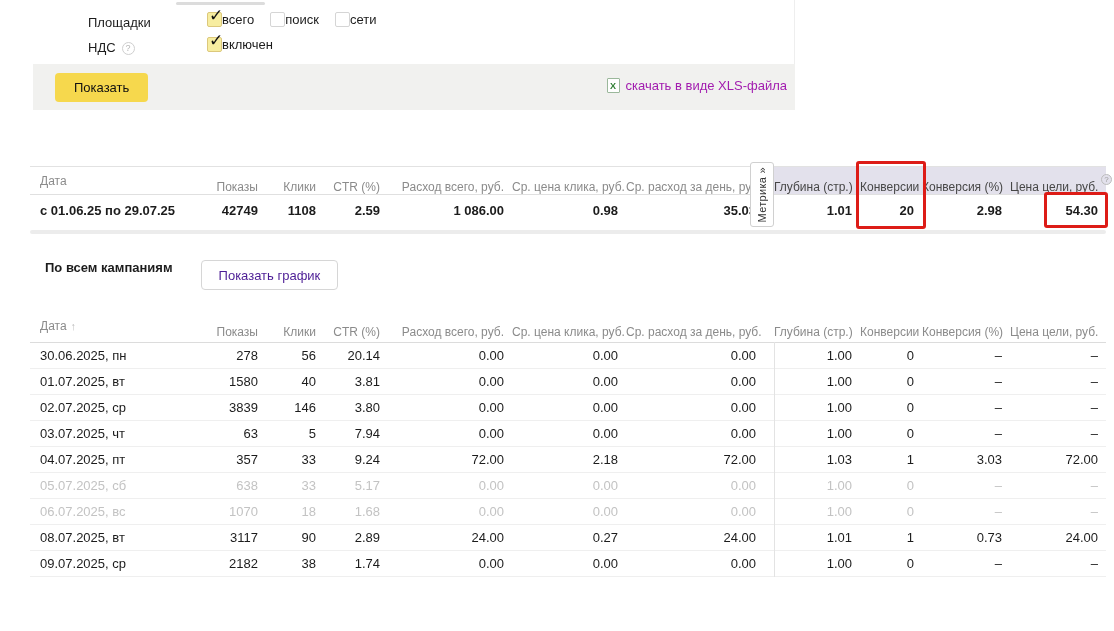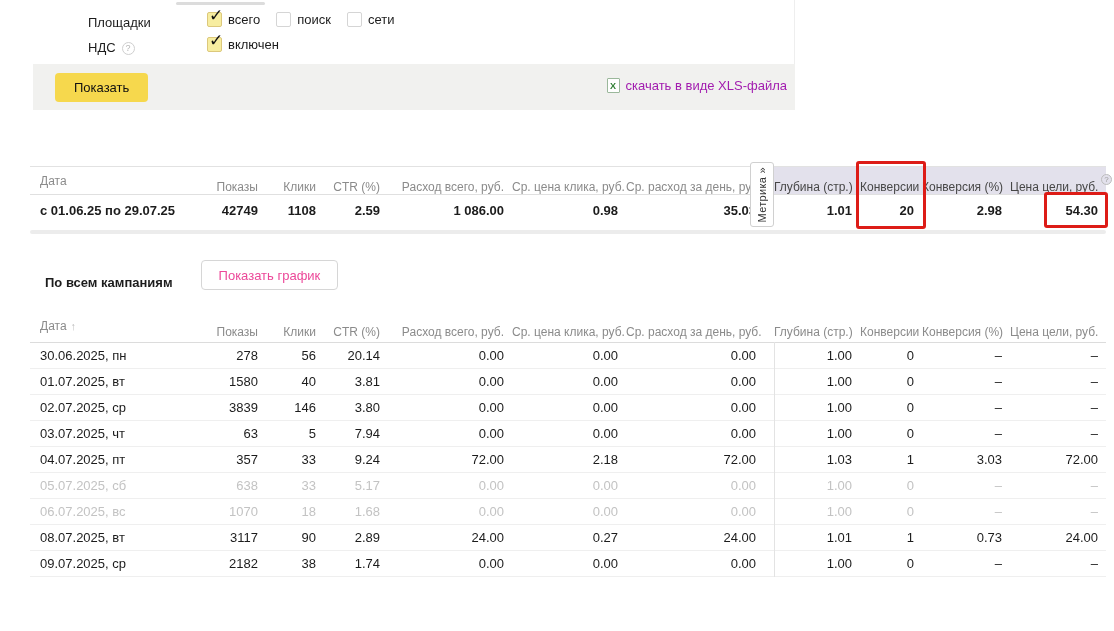--- a/index.html
+++ b/index.html
@@ -14,21 +14,21 @@
   .filter-panel { left:33px; top:0; width:762px; height:110px; border-right:1px solid #eeeeee; }
   .partial-control { left:176px; top:2px; width:89px; height:3px; background:#dcdcdc; border-radius:2px; }
   .f-label { font-size:13px; color:#1c1c1c; }
   .lbl-row1 { left:55px; top:15px; }
   .lbl-row2 { left:55px; top:40px; }
   .help-icon { display:inline-block; width:13px; height:13px; border:1px solid #cfcfcf; border-radius:50%;
     color:#b5b5b5; font-size:9px; line-height:11px; text-align:center; margin-left:6px; vertical-align:1px; }
   .cb-group { display:flex; gap:16px; align-items:center; }
   .grp1 { left:174px; top:12px; }
   .grp2 { left:174px; top:37px; }
-  .cbwrap { display:flex; align-items:center; gap:6px; cursor:pointer; }
+  .cbwrap { display:flex; align-items:center; cursor:pointer; }
   .cb { width:15px; height:15px; border:1px solid #d5d5d5; border-radius:2px; background:#fff; position:relative; flex:0 0 auto; }
   .cb.on { background:#f7eda0; border-color:#dcc87c; }
   .cb.on::after { content:"✓"; position:absolute; left:1px; top:-8px; font-size:17px; font-weight:700; color:#111; }
   .cblbl { font-size:13px; color:#1c1c1c; }
 
   .actions-strip { left:33px; top:64px; width:762px; height:46px; background:#f1f1ef;padding-left:45px; }
   .show-btn { position:absolute; left:22px; top:9px; height:29px; padding:0 19px; background:#f6d84d;
     border:none; border-radius:4px; font-size:13px; font-family:inherit; color:#111; cursor:pointer; }
   .xls-link { position:absolute; right:8px; top:14px; display:flex; align-items:center; gap:6px;
     font-size:13px; color:#4e57a8; cursor:pointer; text-decoration:none; }
@@ -57,24 +57,24 @@
 
   .metrika-tab { left:750px; top:162px; width:24px; height:65px; background:#fff; border:1px solid #d0d0d0;
     border-radius:3px; display:flex; align-items:center; justify-content:center; z-index:4; }
   .metrika-tab span { writing-mode:vertical-rl; transform:rotate(180deg); font-size:11px; color:#333; letter-spacing:.3px; }
 
   .red-box { border:3px solid #dd1c17; border-radius:3px; z-index:5; pointer-events:none; }
   .red-box.b1 { left:856px; top:161px; width:70px; height:68px; }
   .red-box.b2 { left:1044px; top:192px; width:64px; height:36px; }
 
   
-  .campaigns-row { left:45px; top:260px; display:flex; align-items:flex-end; gap:28px; }
+  .campaigns-row { left:45px; top:260px; display:flex; align-items:flex-start; gap:28px; }
   .campaigns-title { font-size:13px; font-weight:700; }
   .chart-btn { height:30px; padding:0 17px; background:#fff; border:1px solid #d6d6d6; border-radius:4px;
-    font-size:13px; font-family:inherit; color:#ec4899; cursor:pointer; }
+    font-size:13px; font-family:inherit; color:#4c1d95; cursor:pointer; }
 
   
   .detail { left:30px; top:310px; width:1076px; }
   .detail thead tr { height:32px; border-bottom:1px solid #dcdcdc; }
   .detail tbody tr { height:26px; border-bottom:1px solid #efefef; }
   .detail tbody td.spacer { border-right:1px solid #e3e3e3; }
   .detail tr.muted td { color:#c3c3c3; }
   .sort-arrow { color:#bdbdbd; font-size:11px; margin-left:4px; }
 </style>
 </head>

